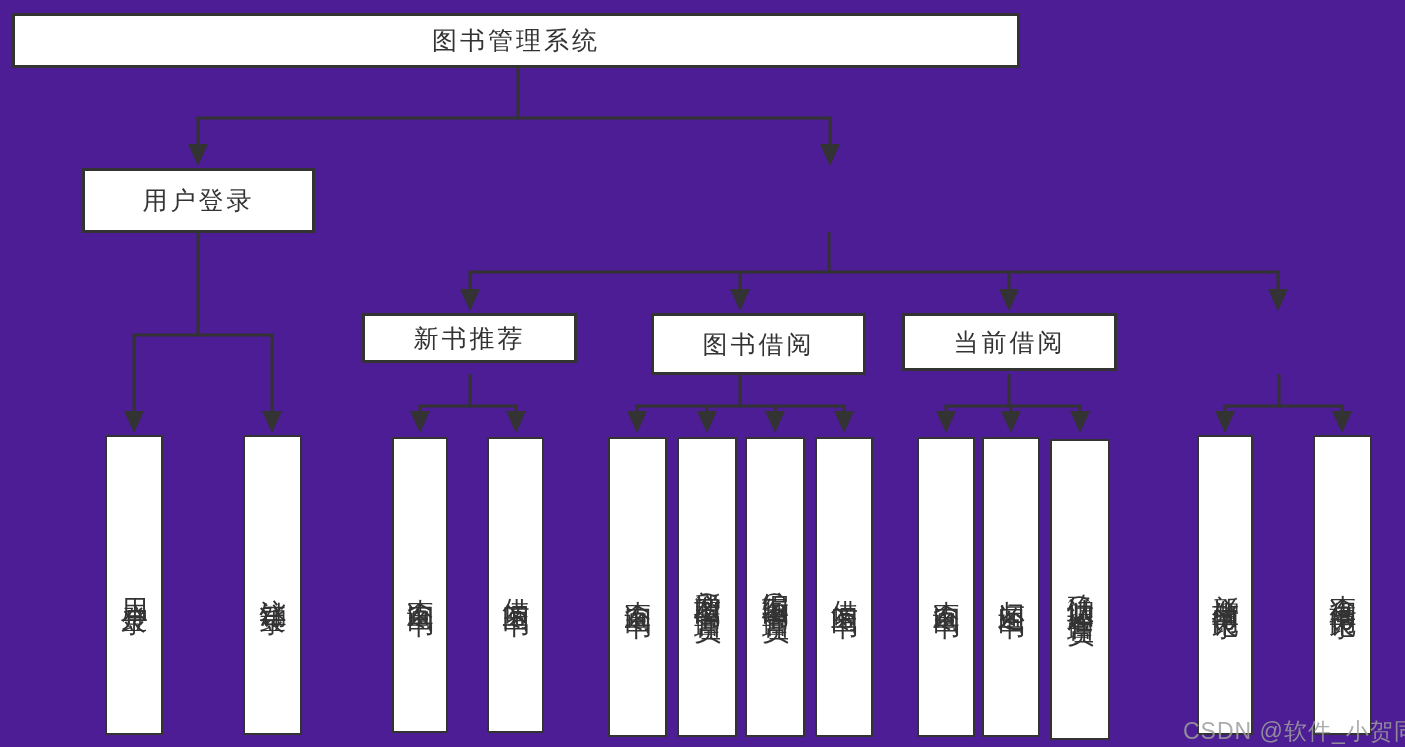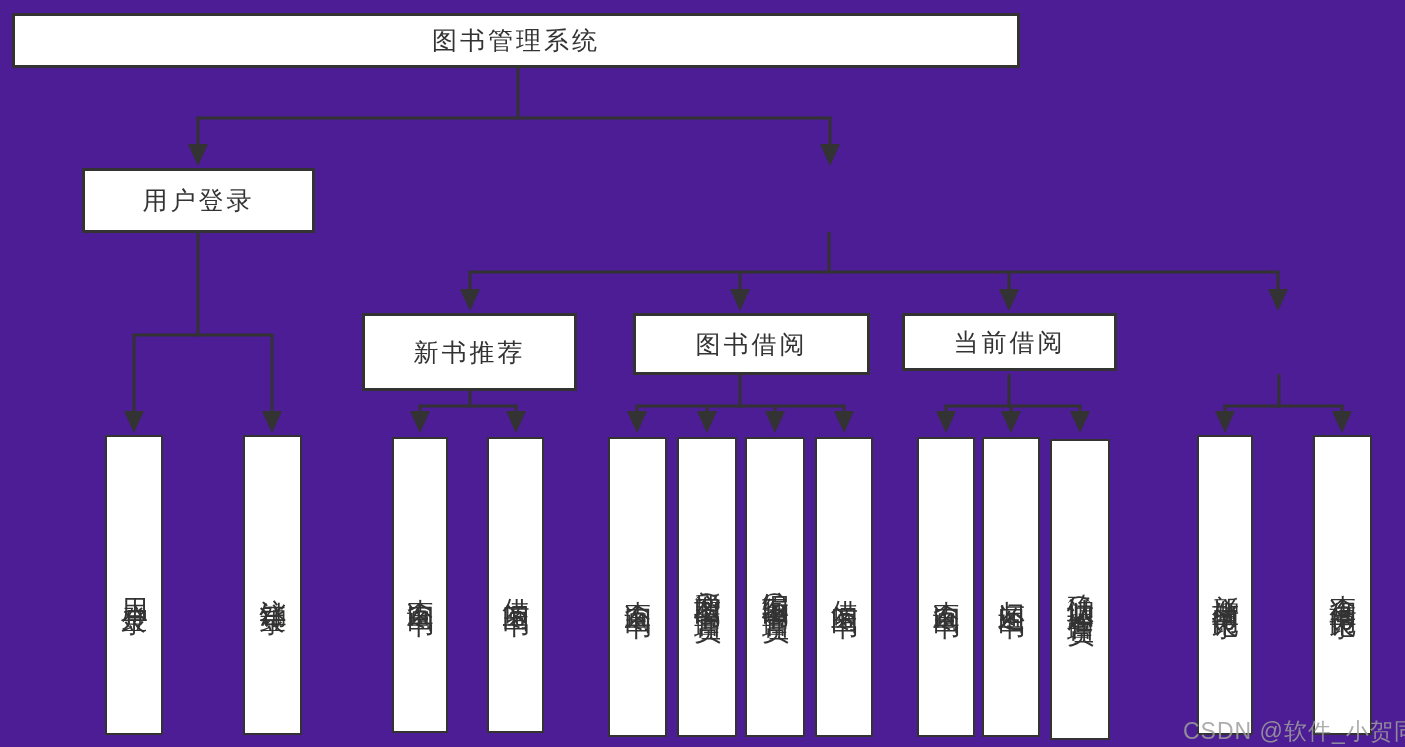--- a/index.html
+++ b/index.html
@@ -137,24 +137,24 @@
   </svg>
 
   <div class="node rootbox" style="left:12px; top:13px; width:1008px; height:55px;">
     <span>图书管理系统</span>
   </div>
 
   <div class="node hbox" style="left:82px; top:168px; width:233px; height:65px;">
     <span>用户登录</span>
   </div>
 
-  <div class="node hbox" style="left:362px; top:313px; width:215px; height:78px;">
+  <div class="node hbox" style="left:362px; top:313px; width:215px; height:50px;">
     <span>新书推荐</span>
   </div>
-  <div class="node hbox" style="left:633px; top:313px; width:237px; height:62px;text-align:center;">
+  <div class="node hbox" style="left:651px; top:313px; width:215px; height:62px;text-align:center;">
     <span>图书借阅</span>
   </div>
   <div class="node hbox" style="left:902px; top:313px; width:215px; height:58px;">
     <span>当前借阅</span>
   </div>
 
   <div class="node vbox" style="left:105px; top:435px; width:58px; height:300px;">
     <span class="vtext">用户登录</span>
   </div>
   <div class="node vbox" style="left:243px; top:435px; width:59px; height:300px;">

